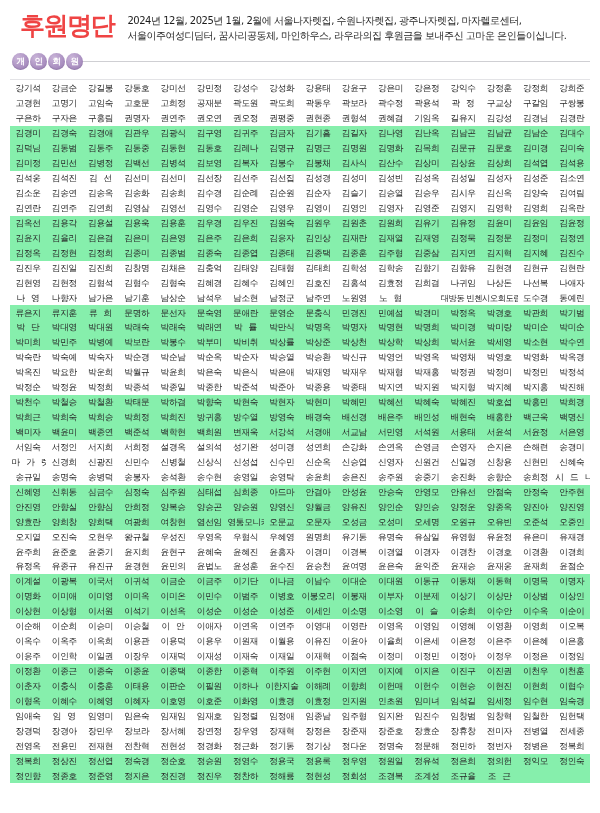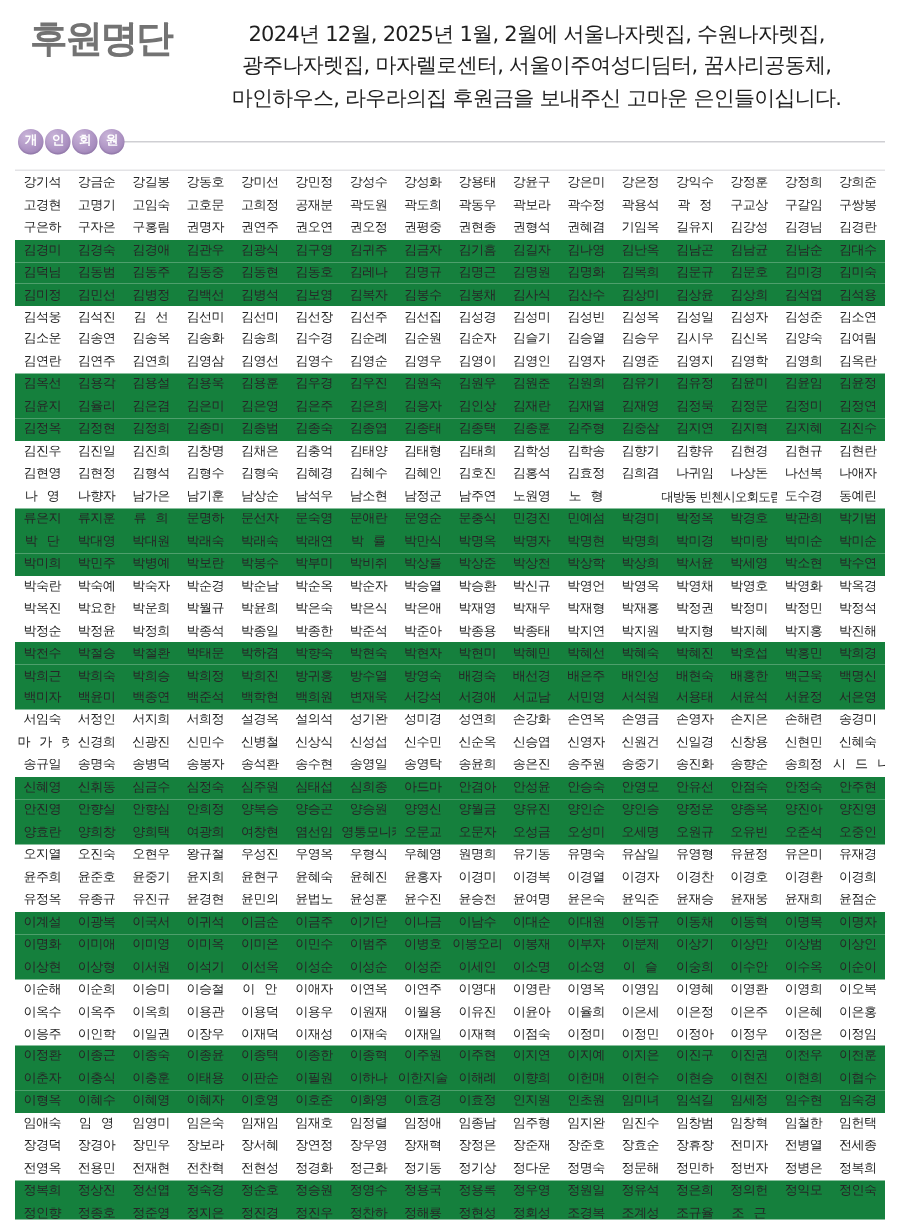--- a/index.html
+++ b/index.html
@@ -27,33 +27,33 @@
   .header {
     display: flex;
     align-items: flex-start;
     padding: 9px 0 0 0;
   }
   .doc-title {
     font-size: 25px;
     font-weight: 700;
     letter-spacing: -1.4px;
     line-height: 1.08;
-    color: #737373;
+    color: #ef4444;
     white-space: nowrap;
     padding: 3px 0 0 10px;
     flex: 0 0 auto;
   }
   .doc-subtitle {
     flex: 1 1 auto;
     padding: 4px 2px 0 13px;
-    font-size: 14px;
+    font-size: 10px;
     line-height: 1.52;
     letter-spacing: -0.48px;
     color: #1e1e1e;
-    text-align: center;
+    text-align: left;
     word-break: keep-all;
   }
 
   
   .section-bar {
     position: relative;
     display: flex;
     align-items: center;
     margin: 7px 0 0 2px;
     height: 22px;
@@ -91,21 +91,21 @@
     border-top: 1px solid #e3e3e6;
     padding-top: 1px;
   }
   .name-row {
     display: grid;
     grid-template-columns: repeat(16, 1fr);
     height: 14.95px;
     align-items: center;
   }
   .name-row.shaded {
-    background: #15803d;
+    background: #86efac;
   }
   .name-cell {
     font-size: 8.7px;
     line-height: 1;
     letter-spacing: -0.35px;
     text-align: center;
     white-space: nowrap;
     color: #262626;
     overflow: hidden;
   }

